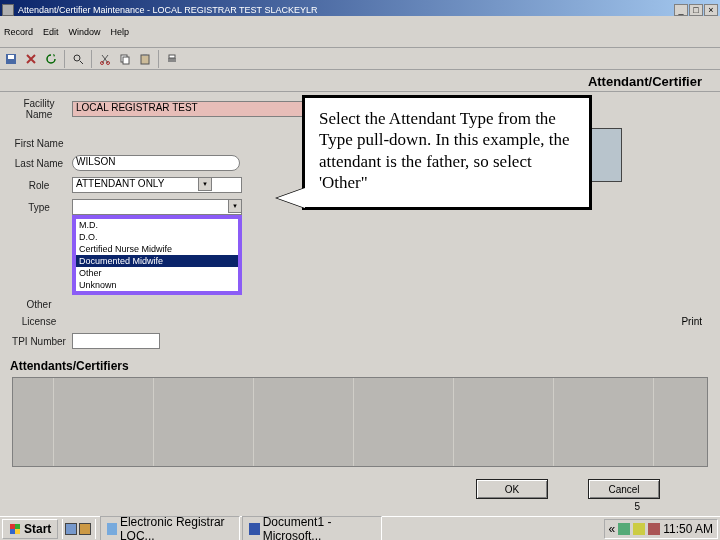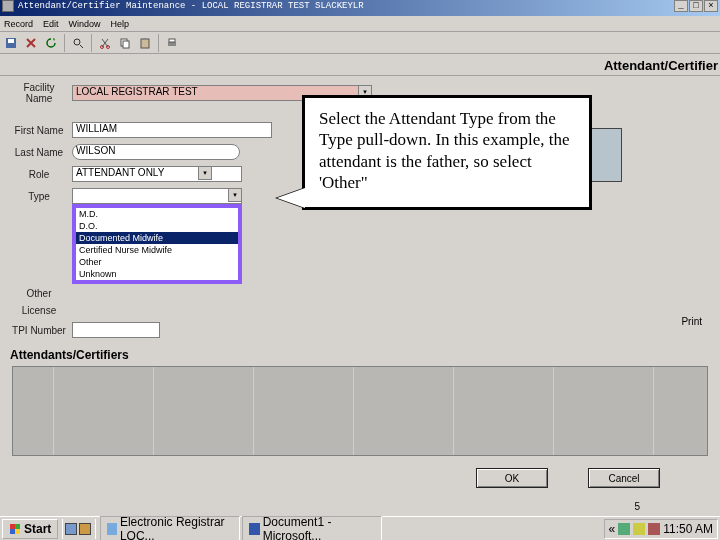--- a/index.html
+++ b/index.html
@@ -8,52 +8,51 @@
     font-family: Tahoma, Arial, sans-serif;
     font-size: 10px;
     background: #d6d3ce;
     overflow: hidden;
     position: relative;
   }
   .titlebar {
     height: 16px;
     background: linear-gradient(90deg, #0a246a 0%, #a6caf0 100%);
     color: #fff; font-size: 9px;
-    display: flex; align-items: flex-start;
+    display: flex; align-items: flex-end;
     padding: 0 2px;
     justify-content: space-between;
-    font-family: Liberation Mono, monospace;
   }
   .titlebar .lt { display: flex; align-items: center; gap: 4px; }
   .titlebar .icn { width: 12px; height: 12px; background: #b0b0b0; border:1px solid #666; }
   .winbtns { display: flex; gap: 1px; }
   .winbtn { width: 14px; height: 12px; background: #d6d3ce; border:1px solid #808080; display:flex;align-items:center;justify-content:center;font-size:9px;color:#000; }
   .menubar {
-    height: 16px;
+    height: 32px;
     background: #d6d3ce;
     padding: 0 4px;
     display: flex; align-items: center; gap: 10px;
     border-bottom: 1px solid #a0a0a0;
     font-size: 9px;
   }
   .toolbar {
     height: 22px; background: #d6d3ce;
     border-bottom: 1px solid #a0a0a0;
     display: flex; align-items: center; padding: 0 2px; gap: 2px;
   }
   .tbtn {
     width: 18px; height: 18px;
     border: 1px solid #d6d3ce;
     display:flex;align-items:center;justify-content:center;
   }
   .tglyph { width:12px;height:12px; }
   .sep { width:1px;height:18px;background:#a0a0a0;margin:0 2px; }
   .header-title {
     text-align: right; font-size: 13px; font-weight: bold;
-    padding: 4px 2px 2px 0;
+    padding: 4px 18px 2px 0;
     border-bottom: 1px solid #a0a0a0;
   }
   .form-area {
     position: relative;
     background: #d6d3ce;
     padding: 6px 12px 0 12px;
   }
   .row { display: flex; align-items: center; margin-bottom: 6px; }
   .lbl { text-align: right; padding-right: 6px; color: #222; }
   .lbl.w60 { width: 60px; text-align: center; }
@@ -220,21 +219,20 @@
       <div class="ddbtn">▾</div>
     </div>
   </div>
 
   <div class="blank"></div>
 
   <div style="display:flex;">
     <div style="width:300px;">
       <div class="row">
         <span class="lbl w60">First Name</span>
-        <div class="input" style="width:200px;">WILLIAM</div>
       </div>
       <div class="row">
         <span class="lbl w60">Last Name</span>
         <div class="input" style="width:168px;border-radius:8px;">WILSON</div>
       </div>
       <div class="row">
         <span class="lbl w60">Role</span>
         <div class="dd" style="width:140px;">
           <div class="input" style="width:170px;">ATTENDANT ONLY</div>
           <div class="ddbtn">▾</div>
@@ -244,22 +242,22 @@
         <span class="lbl w60">Type</span>
         <div class="dd" style="width:170px;">
           <div class="input" style="width:170px;"></div>
           <div class="ddbtn">▾</div>
         </div>
       </div>
 
       <div class="listbox" style="margin-left:60px;margin-top:-6px;">
         <div class="opt">M.D.</div>
         <div class="opt">D.O.</div>
+        <div class="opt">Certified Nurse Midwife</div>
         <div class="opt sel">Documented Midwife</div>
-        <div class="opt">Certified Nurse Midwife</div>
         <div class="opt">Other</div>
         <div class="opt">Unknown</div>
       </div>
       <div class="row" style="margin-top:4px;">
         <span class="lbl w60">Other</span>
       </div>
       <div class="row">
         <span class="lbl w60">License</span>
       </div>
       <div class="row">

